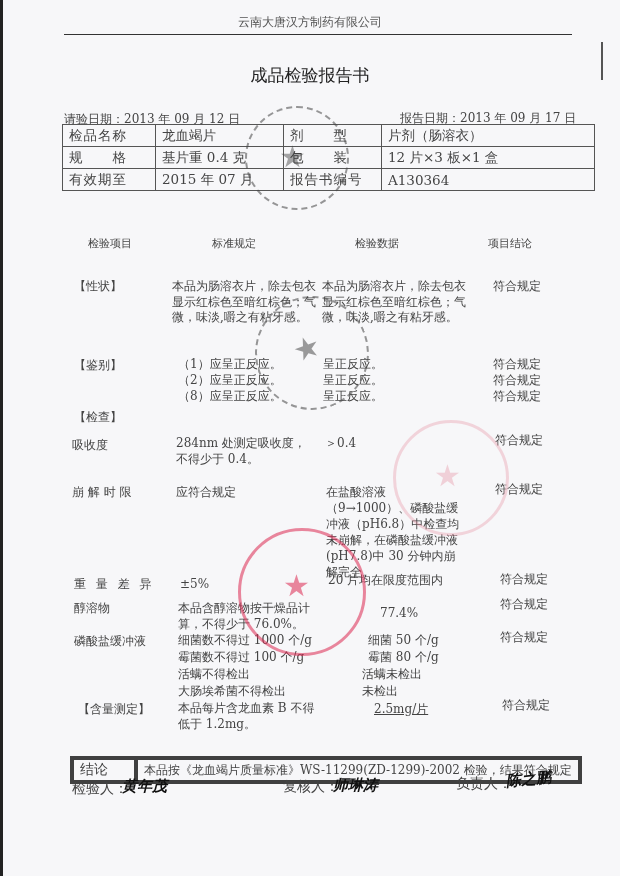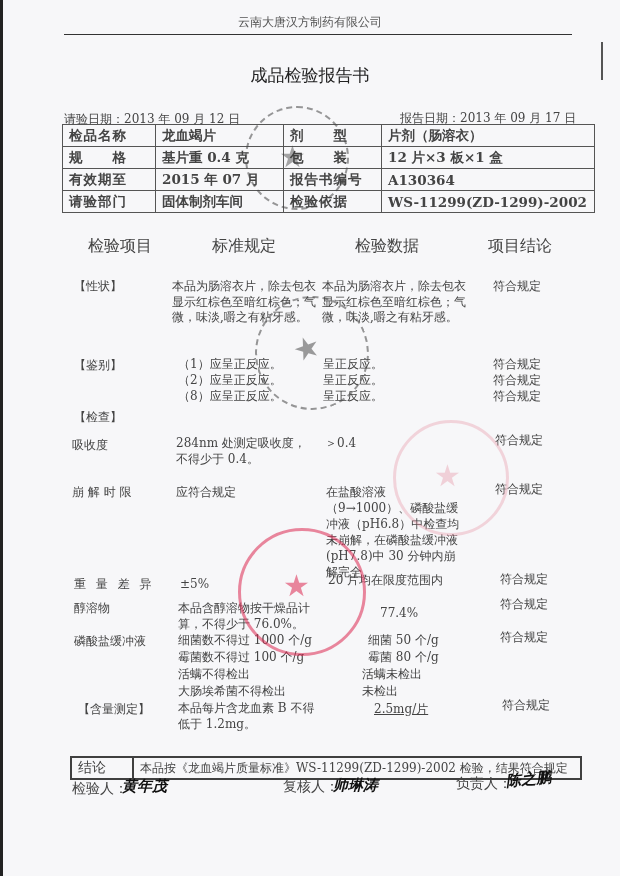--- a/index.html
+++ b/index.html
@@ -11,33 +11,33 @@
   }
   .page { position: absolute; left: 0; top: 0; width: 620px; height: 876px; }
   .abs { position: absolute; white-space: nowrap; }
   .company { left: 0; width: 620px; top: 14px; text-align: center; font-size: 12px; color: #555; font-family: "DejaVu Sans", sans-serif; }
   .hr-top { left: 64px; width: 508px; top: 34px; height: 0; border-top: 1px solid #333; }
   .title { left: 0; width: 620px; top: 64px; text-align: center; font-size: 17px; color: #222; font-family: "DejaVu Sans", sans-serif; }
   .small { font-size: 12px; color: #444; }
   .edge-left { left: 0; top: 0; width: 3px; height: 876px; background: #222; }
   .edge-mark { left: 601px; top: 42px; width: 2px; height: 38px; background: #555; }
 
-  table.info { position: absolute; left: 62px; top: 124px; border-collapse: collapse; font-size: 13.5px; color: #444; font-weight: bold; }
+  table.info { position: absolute; left: 62px; top: 124px; border-collapse: collapse; font-size: 13.5px; color: #444; }
   table.info td { border: 1px solid #555; height: 21px; padding: 0 6px; }
   table.info td.lbl { letter-spacing: 1px; }
   .c1 { width: 80px; } .c2 { width: 115px; } .c3 { width: 85px; } .c4 { width: 200px; }
 
-  .colhead { top: 236px; font-size: 16px; color: #444; font-family: "DejaVu Sans", sans-serif; }
+  .colhead { top: 236px; font-size: 11px; color: #444; font-family: "DejaVu Sans", sans-serif; }
 
   .row { position: absolute; font-size: 12px; line-height: 15.5px; color: #444; }
   .lbl-item { font-family: "DejaVu Sans", sans-serif; }
   .wrap { white-space: normal; }
 
   table.concl { position: absolute; left: 70px; top: 756px; width: 512px; border-collapse: collapse; font-size: 12px; color: #444; }
-  table.concl td { border: 2px solid #404040; height: 20px; padding: 0 6px; }
+  table.concl td { border: 4px solid #404040; height: 20px; padding: 0 6px; }
   .sign-label { font-size: 14px; color: #444; font-family: "DejaVu Sans", sans-serif; }
   .sig { font-family: "DejaVu Sans", sans-serif; font-size: 15px; color: #111; font-style: italic; font-weight: bold; }
 
   .stamp { position: absolute; border-radius: 50%; pointer-events: none; }
   .stamp-gray { border: 2px dashed rgba(70,70,70,0.55); }
   .stamp-red { border: 3px solid rgba(220,40,80,0.55); }
   .stamp-red-faint { border: 3px solid rgba(225,120,140,0.28); }
   .star { position: absolute; font-size: 30px; line-height: 30px; }
 </style>
 </head>
@@ -66,26 +66,20 @@
       <td class="c1 lbl">规　　格</td>
       <td class="c2">基片重 0.4 克</td>
       <td class="c3 lbl">包　　装</td>
       <td class="c4">12 片×3 板×1 盒</td>
     </tr>
     <tr>
       <td class="c1 lbl">有效期至</td>
       <td class="c2">2015 年 07 月</td>
       <td class="c3 lbl">报告书编号</td>
       <td class="c4">A130364</td>
-    </tr>
-    <tr>
-      <td class="c1 lbl">请验部门</td>
-      <td class="c2">固体制剂车间</td>
-      <td class="c3 lbl">检验依据</td>
-      <td class="c4">WS-11299(ZD-1299)-2002</td>
     </tr>
   </tbody>
     </table>
 
   <div class="abs colhead" style="left:88px;">检验项目</div>
   <div class="abs colhead" style="left:212px;">标准规定</div>
   <div class="abs colhead" style="left:355px;">检验数据</div>
   <div class="abs colhead" style="left:488px;">项目结论</div>
 
   <div class="row lbl-item" style="left:74px; top:279px;">【性状】</div>

